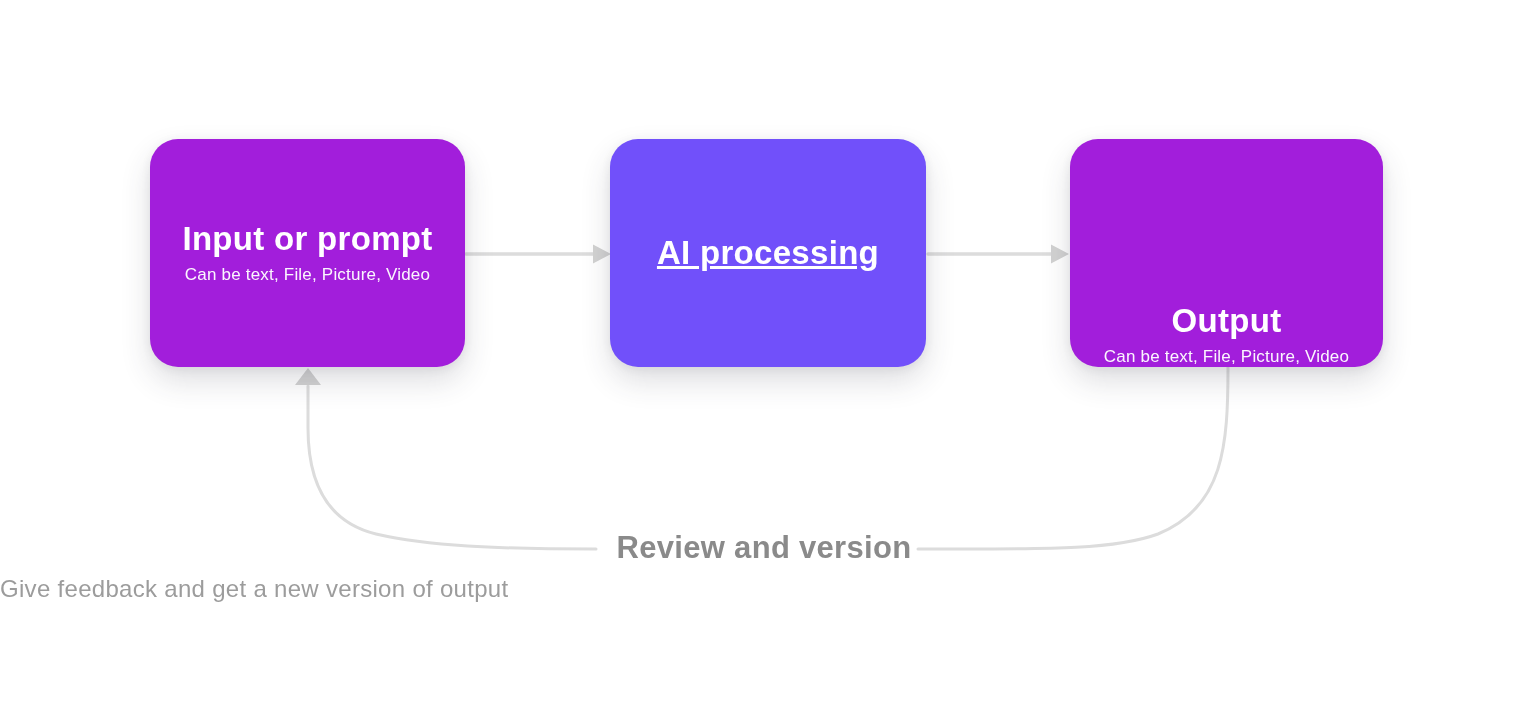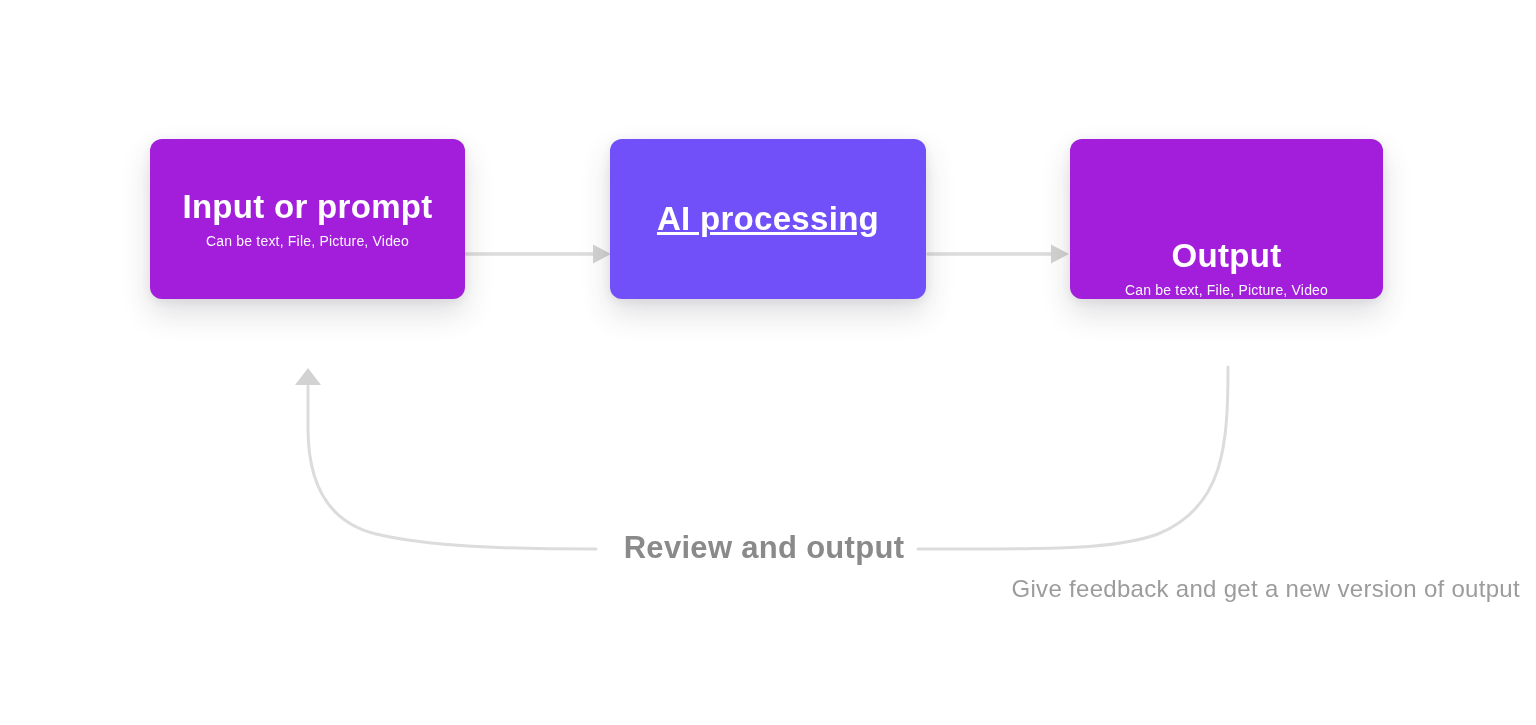--- a/index.html
+++ b/index.html
@@ -15,43 +15,43 @@
     background:#ffffff;
     font-family:"Liberation Sans", sans-serif;
     overflow:hidden;
   }
   .canvas{position:relative;width:1536px;height:725px;background:#ffffff;}
   .connectors{position:absolute;left:0;top:0;width:1536px;height:725px;pointer-events:none;}
   .cline{fill:none;stroke:var(--connector-color);stroke-width:3;stroke-linecap:round;}
   .cline.thick{stroke-width:3.5;}
   .chead{fill:var(--arrowhead-color);stroke:none;}
   .node{
-    position:absolute;top:139px;height:160px;width:315px;
-    border-radius:12px;
+    position:absolute;top:139px;height:228px;width:315px;
+    border-radius:28px;
     display:flex;flex-direction:column;align-items:center;justify-content:center;
     gap:7px;text-align:center;
     box-shadow:0 14px 30px rgba(50,50,70,0.16), 0 2px 10px rgba(50,50,70,0.08);
   }
   .node-input{left:150px;}
   .node-processing{left:610px;width:316px;text-decoration:underline;}
   .node-output{left:1070px;width:313px;}
   .node-title{
     color:#ffffff;font-size:33px;font-weight:700;letter-spacing:0.3px;line-height:1.15;
   }
   .node-subtitle{
-    color:rgba(255,255,255,0.96);font-size:14px;font-weight:400;letter-spacing:0.2px;line-height:1.2;
+    color:rgba(255,255,255,0.96);font-size:17px;font-weight:400;letter-spacing:0.2px;line-height:1.2;
   }
   .node-subtitle:empty{display:none;}
   .review-title{
     position:absolute;left:0;top:527px;width:1528px;text-align:center;
     font-size:31px;font-weight:700;letter-spacing:0.3px;line-height:42px;
     color:var(--label-color);
   }
   .review-subtitle{
-    position:absolute;left:0;top:570px;width:1520px;text-align:right;
+    position:absolute;left:0;top:570px;width:1520px;text-align:left;
     font-size:24px;font-weight:400;letter-spacing:0.3px;line-height:38px;
     color:var(--sublabel-color);
   }
 </style>
 </head>
 <body style="background: rgb(255, 255, 255);">
 
 <div class="canvas">
 
   <svg class="connectors" viewBox="0 0 1536 725" xmlns="http://www.w3.org/2000/svg">
@@ -76,16 +76,16 @@
   <div class="node node-processing" style="background: rgb(113, 80, 250); color: rgb(255, 255, 255);">
     <div class="node-title">AI processing</div>
 
   </div>
 
   <div class="node node-output" style="background: rgb(162, 30, 219); color: rgb(255, 255, 255); justify-content: flex-end;">
     <div class="node-title">Output</div>
     <div class="node-subtitle">Can be text, File, Picture, Video</div>
   </div>
 
-  <div class="review-title">Review and output</div>
+  <div class="review-title">Review and version</div>
   <div class="review-subtitle">Give feedback and get a new version of output</div>
 
 </div>
 
 </body></html>

